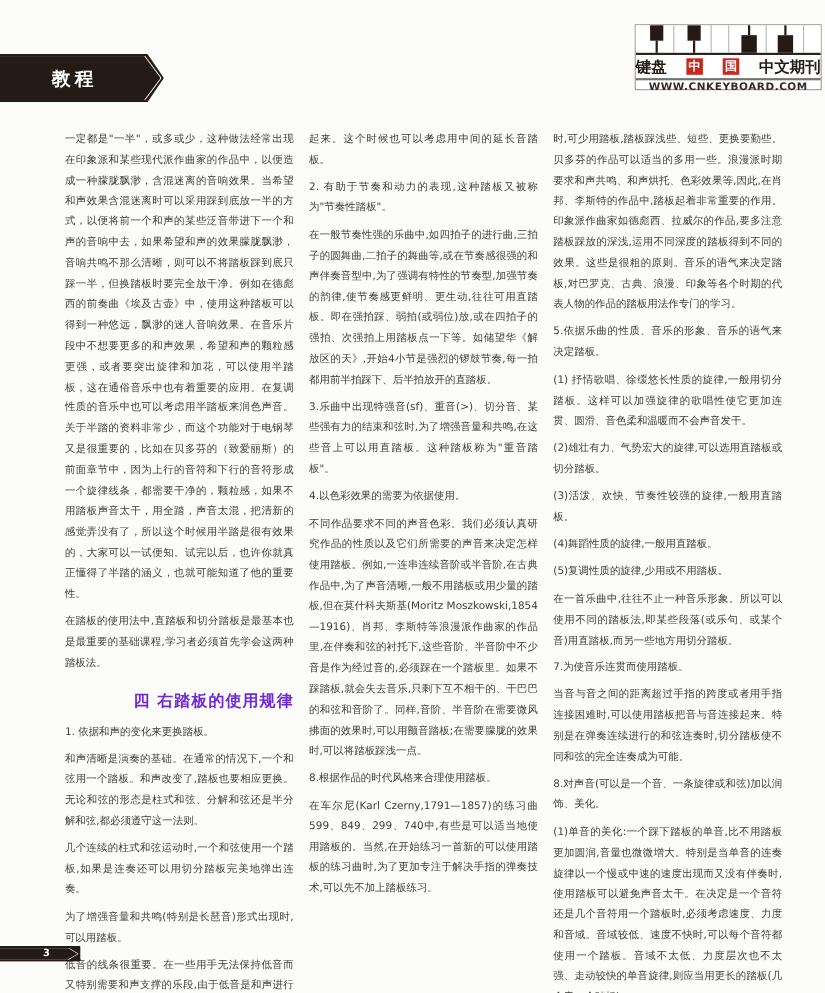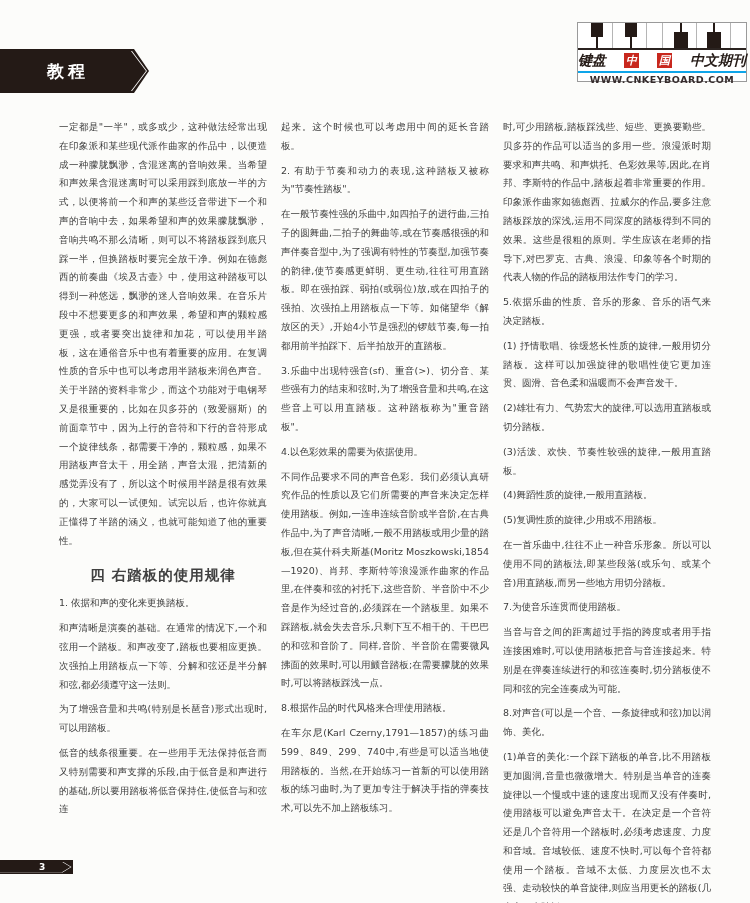--- a/index.html
+++ b/index.html
@@ -20,34 +20,34 @@
     display:flex; align-items:center; justify-content:center;
     color:#fff; font-size:17px; font-weight:bold; letter-spacing:4px; padding-right:10px;
   }
 
   
   .logo { position:absolute; left:577px; top:22px; width:170px; height:60px;
           background:#fff; border:1px solid #9a9a9a; box-sizing:border-box; }
   .logo-keys { position:relative; height:25px; border-bottom:2px solid #2b2320; background:#fff; }
   .logo-keys .div { position:absolute; top:0; bottom:0; width:1px; background:#b5b5b5; }
   .blackkey { position:absolute; background:#241a16; }
-  .logo-name { height:19px; display:flex; align-items:center; justify-content:center; gap:18px; padding:1px 2px;font-style:italic; }
+  .logo-name { height:19px; display:flex; align-items:center; justify-content:center; gap:18px; padding:1px 2px; }
   .brand { font-weight:bold; font-size:14px; color:#241a16; white-space:nowrap; }
   .seal { width:15px; height:15px; background:#c8281e; color:#fff; font-size:11px; font-weight:bold;
           display:flex; align-items:center; justify-content:center; flex:0 0 auto; }
-  .logo-url { height:13px; border-top:2px solid #0ea5e9; display:flex; align-items:center; justify-content:center;
+  .logo-url { height:13px; border-top:2px solid #737373; display:flex; align-items:center; justify-content:center;
               font-size:9.5px; font-weight:bold; color:#352b2c; letter-spacing:0.5px; }
 
   
   .col { position:absolute; top:118px; width:208px; text-align:justify;
          font-size:9.5px; line-height:18.8px; color:#3d3d3d; }
   .col-1 { left:59px; } .col-2 { left:281px; } .col-3 { left:503px; }
   .col p { margin:0 0 6px 0; }
-  .section-hd { color:#404040; font-size:14.5px; font-weight:bold; margin:16px 0 10px 0;
-                letter-spacing:1px; line-height:18px; text-align:center; }
+  .section-hd { color:#6d28d9; font-size:14.5px; font-weight:bold; margin:16px 0 10px 0;
+                letter-spacing:1px; line-height:18px; text-align:right; }
 
   
   .ftr-banner { position:absolute; left:0; top:860px; width:73px; height:14px; background:#241a16; }
   .ftr-banner .mid { position:absolute; left:0; top:1.5px; right:1.5px; bottom:1.5px; background:#fff; }
   .ftr-banner .inner {
     position:absolute; left:0; top:1.5px; right:2.5px; bottom:1.5px; background:#241a16;
     display:flex; align-items:center; justify-content:center;
     color:#fff; font-size:9px; font-weight:bold; padding-left:14px;
   }
   .ftr-banner .arrow-shape2 { clip-path:polygon(0 0, calc(100% - 9px) 0, 100% 50%, calc(100% - 9px) 100%, 0 100%); }
@@ -80,41 +80,43 @@
     <span class="brand">键盘</span>
     <span class="seal">中</span>
     <span class="seal">国</span>
     <span class="brand">中文期刊</span>
   </div>
   <div class="logo-url">WWW.CNKEYBOARD.COM</div>
 </div>
 
 <div class="col col-1">
   <p>一定都是"一半"，或多或少，这种做法经常出现在印象派和某些现代派作曲家的作品中，以便造成一种朦胧飘渺，含混迷离的音响效果。当希望和声效果含混迷离时可以采用踩到底放一半的方式，以便将前一个和声的某些泛音带进下一个和声的音响中去，如果希望和声的效果朦胧飘渺，音响共鸣不那么清晰，则可以不将踏板踩到底只踩一半，但换踏板时要完全放干净。例如在德彪西的前奏曲《埃及古壶》中，使用这种踏板可以得到一种悠远，飘渺的迷人音响效果。在音乐片段中不想要更多的和声效果，希望和声的颗粒感更强，或者要突出旋律和加花，可以使用半踏板，这在通俗音乐中也有着重要的应用。在复调性质的音乐中也可以考虑用半踏板来润色声音。关于半踏的资料非常少，而这个功能对于电钢琴又是很重要的，比如在贝多芬的（致爱丽斯）的前面章节中，因为上行的音符和下行的音符形成一个旋律线条，都需要干净的，颗粒感，如果不用踏板声音太干，用全踏，声音太混，把清新的感觉弄没有了，所以这个时候用半踏是很有效果的，大家可以一试便知。试完以后，也许你就真正懂得了半踏的涵义，也就可能知道了他的重要性。</p>
+  <p>在踏板的使用法中,直踏板和切分踏板是最基本也是最重要的基础课程,学习者必须首先学会这两种踏板法。</p>
   <h2 class="section-hd">四  右踏板的使用规律</h2>
   <p>1. 依据和声的变化来更换踏板。</p>
-  <p>和声清晰是演奏的基础。在通常的情况下,一个和弦用一个踏板。和声改变了,踏板也要相应更换。次强拍上用踏板点一下等、分解和弦还是半分解和弦,都必须遵守这一法则。</p>
+  <p>和声清晰是演奏的基础。在通常的情况下,一个和弦用一个踏板。和声改变了,踏板也要相应更换。无论和弦的形态是柱式和弦、分解和弦还是半分解和弦,都必须遵守这一法则。</p>
+  <p>几个连续的柱式和弦运动时,一个和弦使用一个踏板,如果是连奏还可以用切分踏板完美地弹出连奏。</p>
   <p>为了增强音量和共鸣(特别是长琶音)形式出现时,可以用踏板。</p>
   <p>低音的线条很重要。在一些用手无法保持低音而又特别需要和声支撑的乐段,由于低音是和声进行的基础,所以要用踏板将低音保持住,使低音与和弦连</p>
 </div>
 
 <div class="col col-2">
   <p>起来。这个时候也可以考虑用中间的延长音踏板。</p>
   <p>2. 有助于节奏和动力的表现,这种踏板又被称为"节奏性踏板"。</p>
   <p>在一般节奏性强的乐曲中,如四拍子的进行曲,三拍子的圆舞曲,二拍子的舞曲等,或在节奏感很强的和声伴奏音型中,为了强调有特性的节奏型,加强节奏的韵律,使节奏感更鲜明、更生动,往往可用直踏板。即在强拍踩、弱拍(或弱位)放,或在四拍子的强拍、次强拍上用踏板点一下等。如储望华《解放区的天》,开始4小节是强烈的锣鼓节奏,每一拍都用前半拍踩下、后半拍放开的直踏板。</p>
   <p>3.乐曲中出现特强音(sf)、重音(&gt;)、切分音、某些强有力的结束和弦时,为了增强音量和共鸣,在这些音上可以用直踏板。这种踏板称为"重音踏板"。</p>
   <p>4.以色彩效果的需要为依据使用。</p>
-  <p>不同作品要求不同的声音色彩。我们必须认真研究作品的性质以及它们所需要的声音来决定怎样使用踏板。例如,一连串连续音阶或半音阶,在古典作品中,为了声音清晰,一般不用踏板或用少量的踏板,但在莫什科夫斯基(Moritz Moszkowski,1854—1920)、肖邦、李斯特等浪漫派作曲家的作品里,在伴奏和弦的衬托下,这些音阶、半音阶中不少音是作为经过音的,必须踩在一个踏板里。如果不踩踏板,就会失去音乐,只剩下互不相干的、干巴巴的和弦和音阶了。同样,音阶、半音阶在需要微风拂面的效果时,可以用颤音踏板;在需要朦胧的效果时,可以将踏板踩浅一点。</p>
+  <p>不同作品要求不同的声音色彩。我们必须认真研究作品的性质以及它们所需要的声音来决定怎样使用踏板。例如,一连串连续音阶或半音阶,在古典作品中,为了声音清晰,一般不用踏板或用少量的踏板,但在莫什科夫斯基(Moritz Moszkowski,1854—1916)、肖邦、李斯特等浪漫派作曲家的作品里,在伴奏和弦的衬托下,这些音阶、半音阶中不少音是作为经过音的,必须踩在一个踏板里。如果不踩踏板,就会失去音乐,只剩下互不相干的、干巴巴的和弦和音阶了。同样,音阶、半音阶在需要微风拂面的效果时,可以用颤音踏板;在需要朦胧的效果时,可以将踏板踩浅一点。</p>
   <p>8.根据作品的时代风格来合理使用踏板。</p>
   <p>在车尔尼(Karl Czerny,1791—1857)的练习曲599、849、299、740中,有些是可以适当地使用踏板的。当然,在开始练习一首新的可以使用踏板的练习曲时,为了更加专注于解决手指的弹奏技术,可以先不加上踏板练习。</p>
 
 </div>
 
 <div class="col col-3">
-  <p>时,可少用踏板,踏板踩浅些、短些、更换要勤些。贝多芬的作品可以适当的多用一些。浪漫派时期要求和声共鸣、和声烘托、色彩效果等,因此,在肖邦、李斯特的作品中,踏板起着非常重要的作用。印象派作曲家如德彪西、拉威尔的作品,要多注意踏板踩放的深浅,运用不同深度的踏板得到不同的效果。这些是很粗的原则。学生应该在老师的指导下,对巴罗克、古典、浪漫、印象等各个时期的代表人物的作品的踏板用法作专门的学习。</p>
+  <p>时,可少用踏板,踏板踩浅些、短些、更换要勤些。贝多芬的作品可以适当的多用一些。浪漫派时期要求和声共鸣、和声烘托、色彩效果等,因此,在肖邦、李斯特的作品中,踏板起着非常重要的作用。印象派作曲家如德彪西、拉威尔的作品,要多注意踏板踩放的深浅,运用不同深度的踏板得到不同的效果。这些是很粗的原则。音乐的语气来决定踏板,对巴罗克、古典、浪漫、印象等各个时期的代表人物的作品的踏板用法作专门的学习。</p>
   <p>5.依据乐曲的性质、音乐的形象、音乐的语气来决定踏板。</p>
   <p>(1) 抒情歌唱、徐缓悠长性质的旋律,一般用切分踏板。这样可以加强旋律的歌唱性使它更加连贯、圆滑、音色柔和温暖而不会声音发干。</p>
   <p>(2)雄壮有力、气势宏大的旋律,可以选用直踏板或切分踏板。</p>
   <p>(3)活泼、欢快、节奏性较强的旋律,一般用直踏板。</p>
   <p>(4)舞蹈性质的旋律,一般用直踏板。</p>
   <p>(5)复调性质的旋律,少用或不用踏板。</p>
   <p>在一首乐曲中,往往不止一种音乐形象。所以可以使用不同的踏板法,即某些段落(或乐句、或某个音)用直踏板,而另一些地方用切分踏板。</p>
   <p>7.为使音乐连贯而使用踏板。</p>
   <p>当音与音之间的距离超过手指的跨度或者用手指连接困难时,可以使用踏板把音与音连接起来。特别是在弹奏连续进行的和弦连奏时,切分踏板使不同和弦的完全连奏成为可能。</p>
   <p>8.对声音(可以是一个音、一条旋律或和弦)加以润饰、美化。</p>

